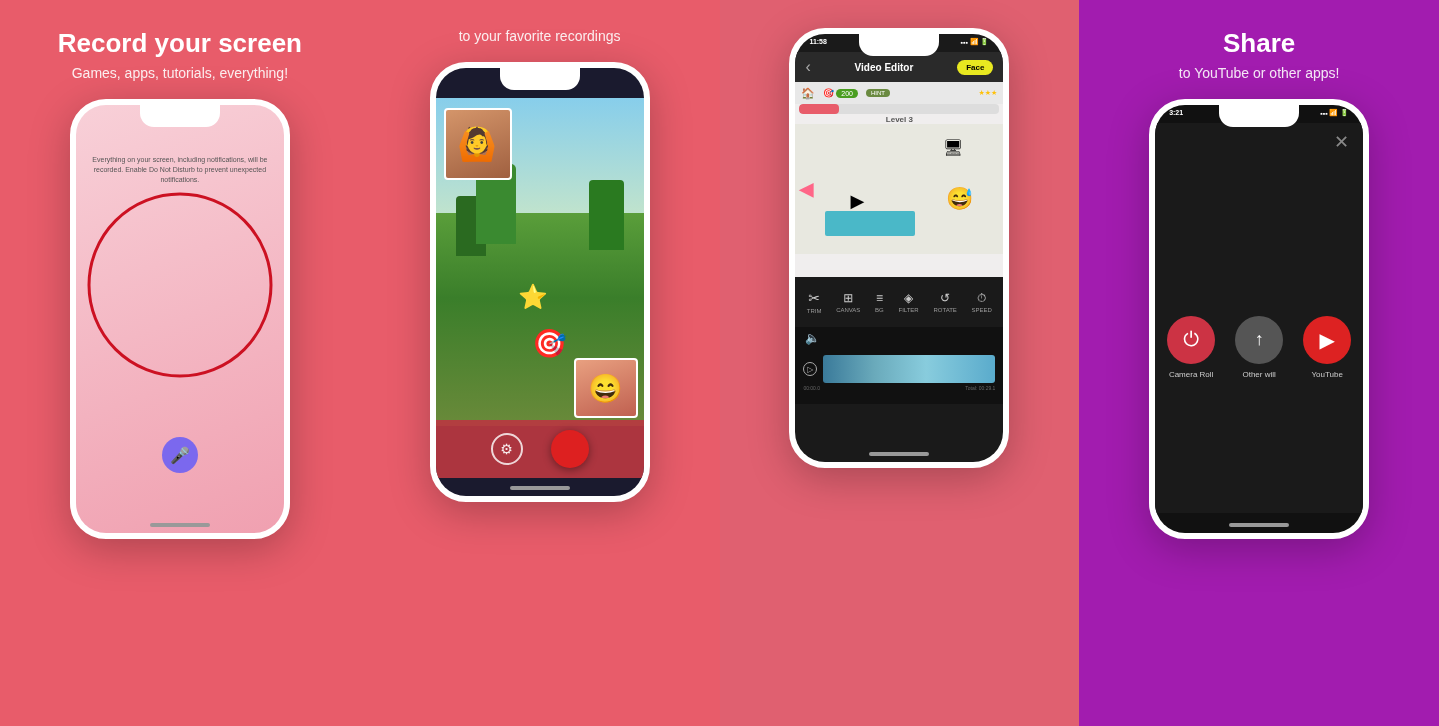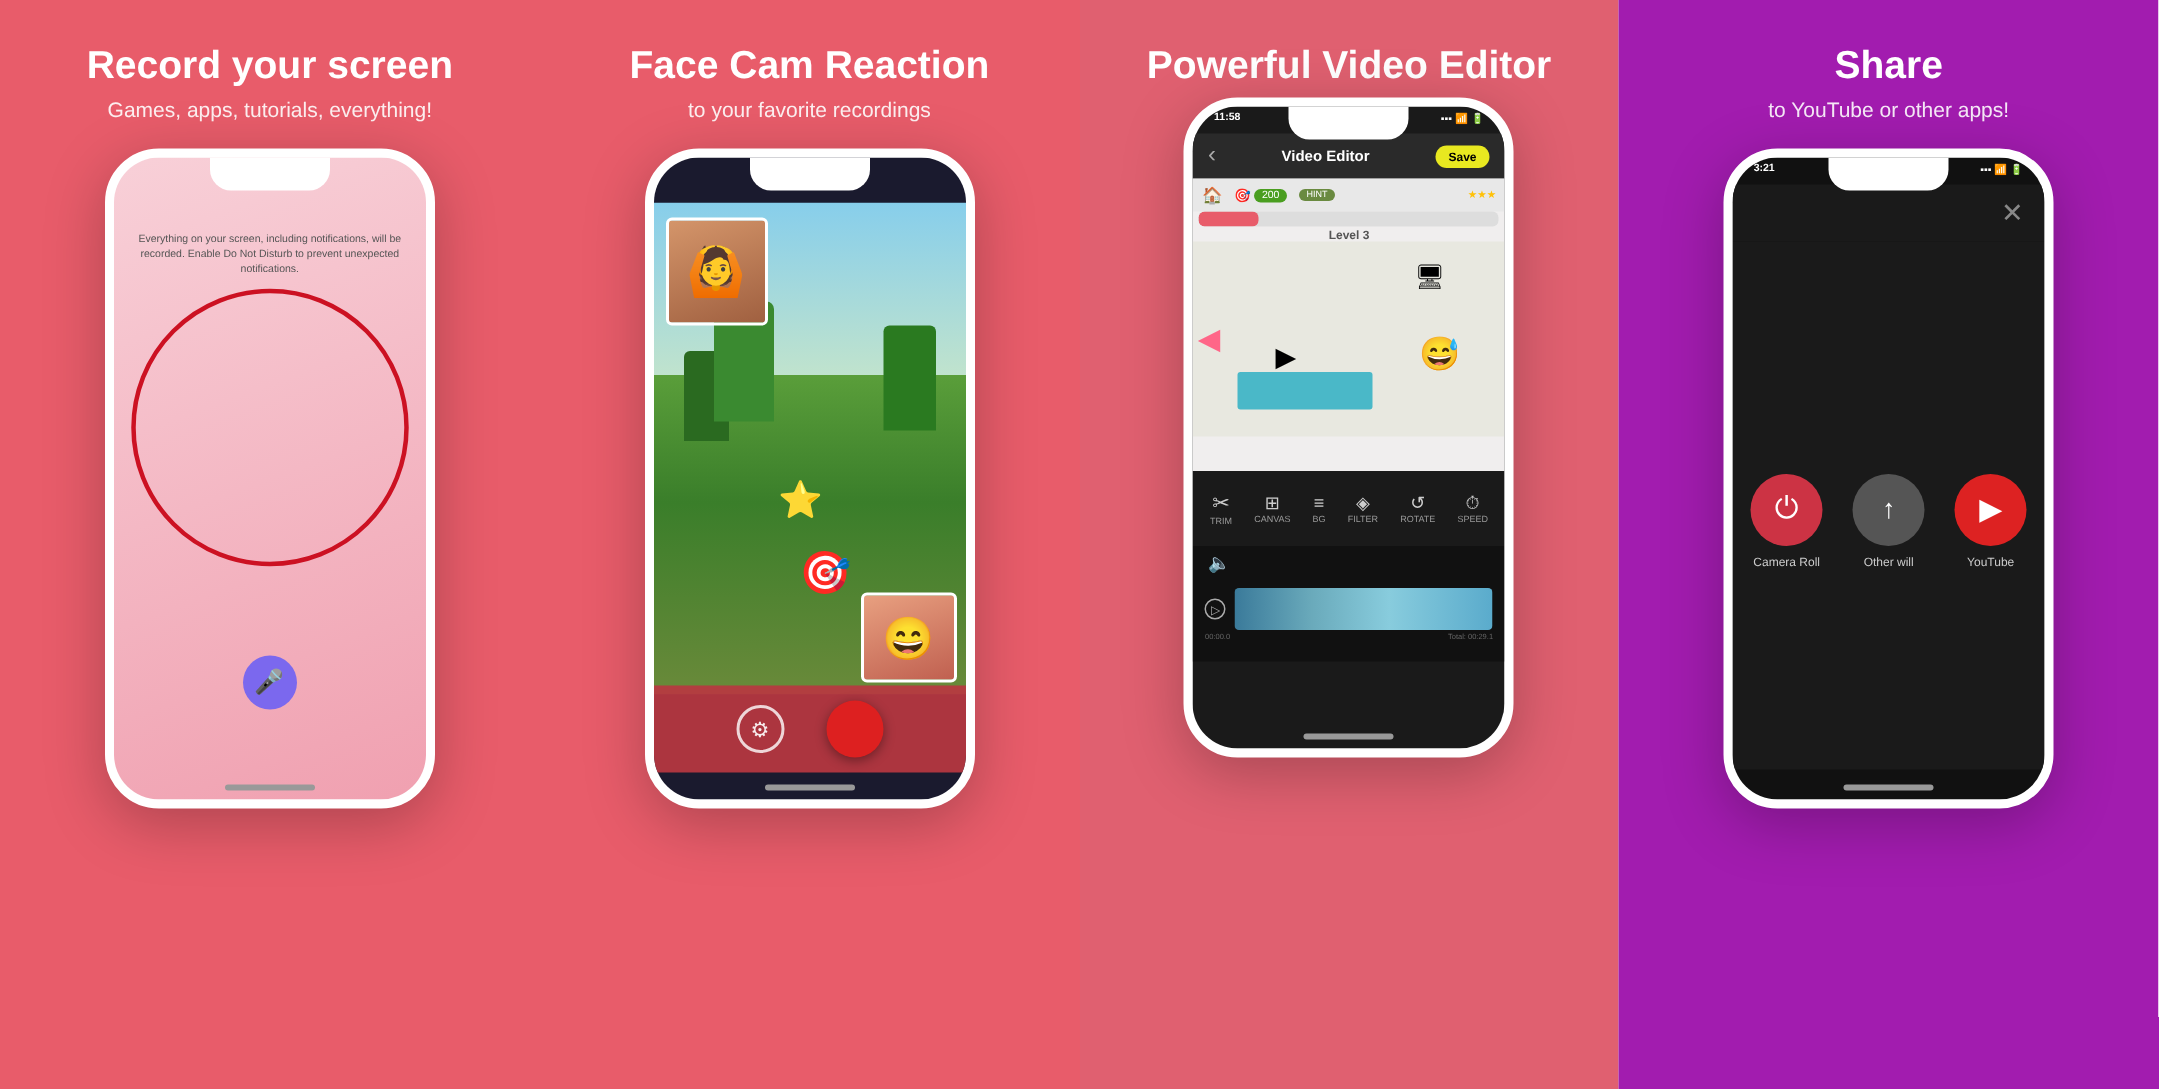--- a/index.html
+++ b/index.html
@@ -145,21 +145,20 @@
 
       <div style="position:absolute;bottom:60px;left:50%;transform:translateX(-50%);width:36px;height:36px;background:#7b68ee;border-radius:50%;display:flex;align-items:center;justify-content:center;z-index:6;">
         <span style="color:#fff;font-size:16px;">🎤</span>
       </div>
     </div>
     <div class="phone-home-bar"></div>
   </div>
 </div>
 
 <div class="panel panel-2">
-  <div class="panel-title">Face Cam Reaction</div>
   <div class="panel-subtitle">to your favorite recordings</div>
 
   <div class="phone-frame">
     <div class="phone-notch"></div>
     <div class="phone-2-inner">
 
       <div style="position:absolute;top:30px;left:0;right:0;bottom:70px;overflow:hidden;">
 
         <div style="position:absolute;top:0;left:0;right:0;height:40%;background:linear-gradient(180deg,#87ceeb 0%,#c8e6c9 100%);"></div>
 
@@ -187,40 +186,39 @@
           <span style="color:rgba(255,255,255,0.9);font-size:14px;">⚙</span>
         </div>
         <div style="width:38px;height:38px;background:#dd2020;border-radius:50%;box-shadow:0 2px 8px rgba(0,0,0,0.4);"></div>
       </div>
     </div>
     <div class="phone-home-bar"></div>
   </div>
 </div>
 
 <div class="panel panel-3">
-  <div class="panel-title">Powerful Video Editor</div>
 
   <div class="phone-frame">
     <div class="phone-notch"></div>
     <div class="phone-3-inner">
 
       <div style="position:absolute;top:4px;left:14px;right:14px;display:flex;justify-content:space-between;font-size:7px;color:#fff;z-index:20;font-weight:700;">
         <span>11:58</span>
         <div style="display:flex;gap:2px;align-items:center;">
           <span>▪▪▪</span>
           <span>📶</span>
           <span>🔋</span>
         </div>
       </div>
 
       <div style="position:absolute;top:18px;left:0;right:0;height:30px;background:#2a2a2a;display:flex;align-items:center;justify-content:space-between;padding:0 10px;">
         <span style="color:#aaa;font-size:16px;">‹</span>
         <span style="color:#fff;font-size:10px;font-weight:600;">Video Editor</span>
         <div style="background:#e8e820;color:#000;font-size:8px;font-weight:700;padding:3px 9px;border-radius:10px;">
-          <span>Save</span>
+          <span>Face</span>
         </div>
       </div>
 
       <div style="position:absolute;top:48px;left:0;right:0;height:195px;background:#f0eeee;overflow:hidden;">
 
         <div style="height:22px;background:#e8e8e8;display:flex;align-items:center;padding:0 6px;gap:8px;">
           <span style="font-size:11px;color:#888;">🏠</span>
           <div style="display:flex;align-items:center;gap:2px;">
             <span style="font-size:9px;color:#555;">🎯</span>
             <span style="background:#4a9e20;color:#fff;font-size:7px;padding:1px 5px;border-radius:8px;">200</span>

